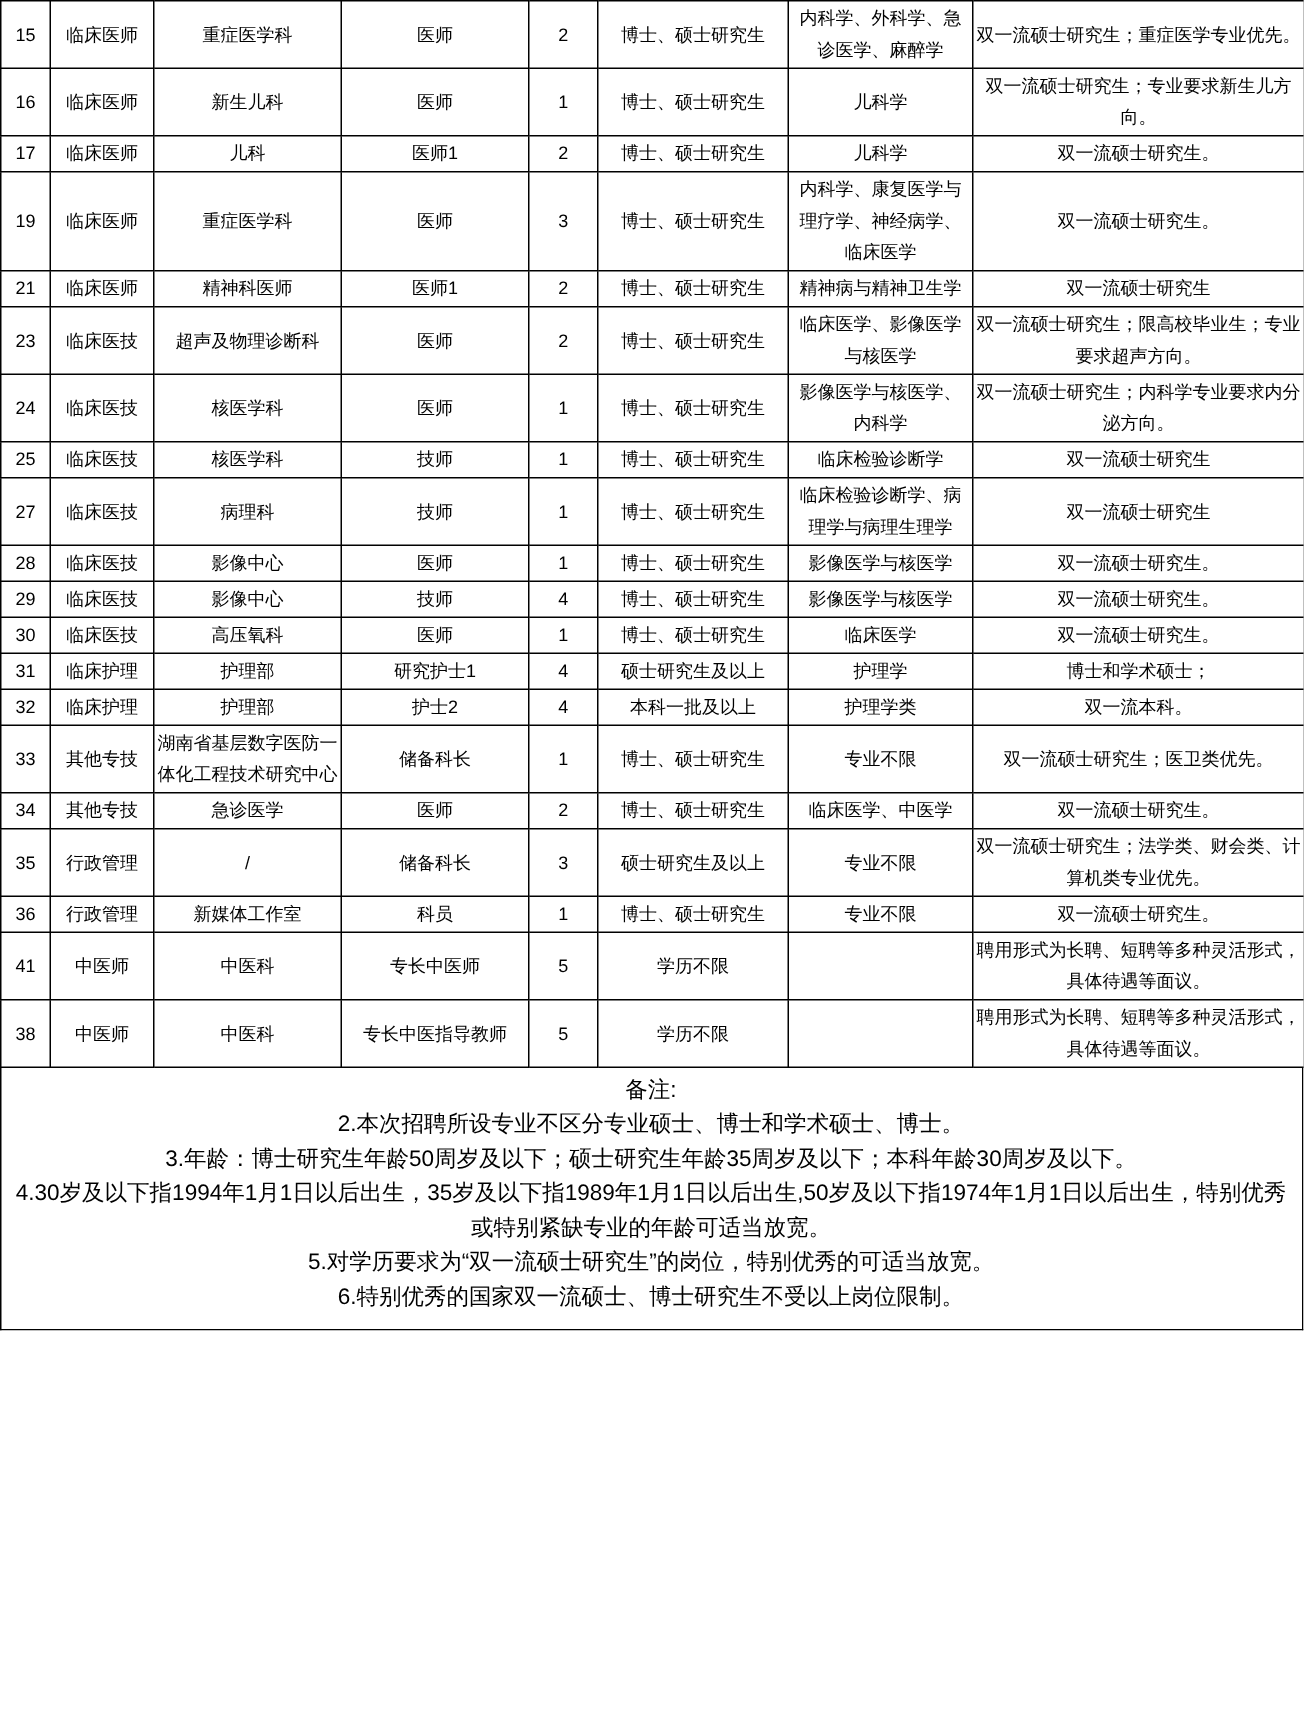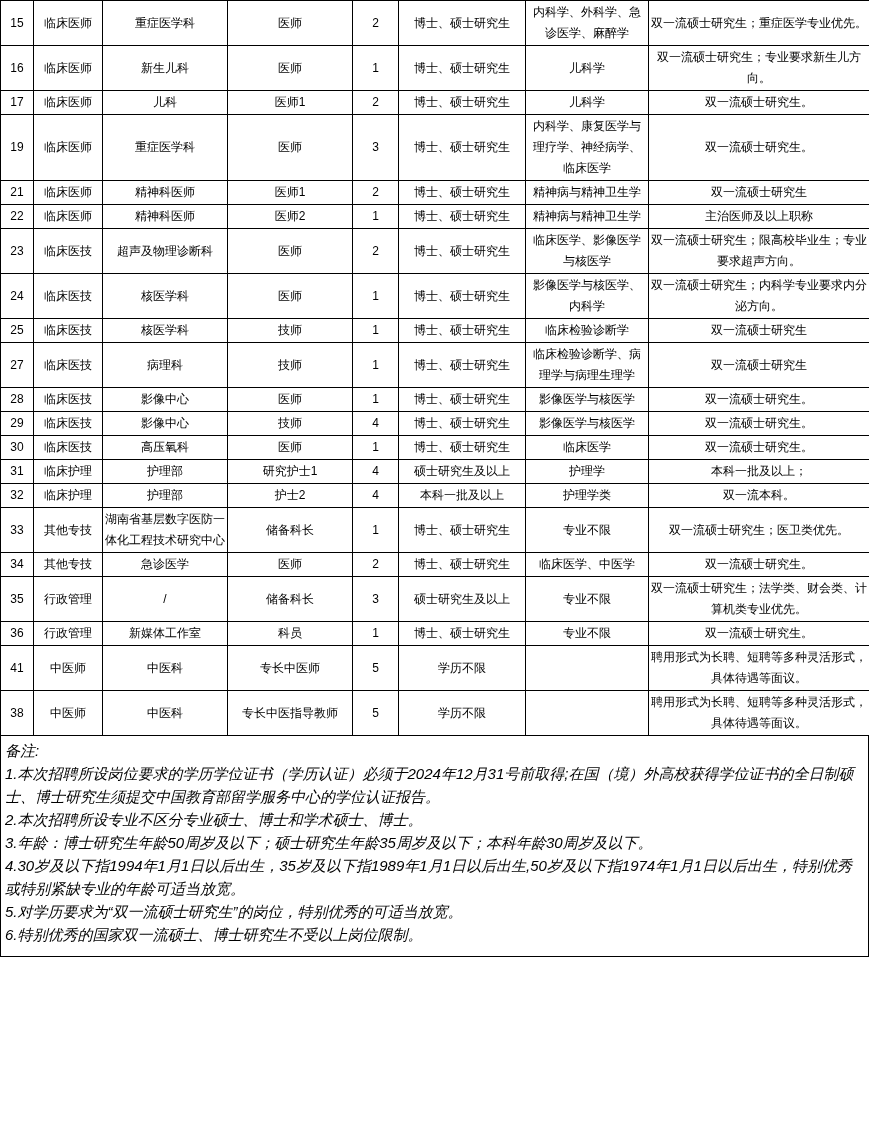--- a/index.html
+++ b/index.html
@@ -33,24 +33,23 @@
     box-sizing: border-box;
     border: 1px solid #000000;
     border-top: none;
     padding: 3px 5px 10px 4px;
     font-size: 15px;
     line-height: 23px;
   }
   .notes p {
     margin: 0;
     padding: 0;
-    text-align: left;
+    text-align: center;
     word-break: break-all;
     overflow-wrap: break-word;
-    font-style: italic;
   }
 </style>
 </head>
 <body>
 
 <div class="page">
 
   <table class="job-table">
     <colgroup>
       <col style="width:33px">
@@ -107,30 +106,20 @@
           <td>21</td>
           <td>临床医师</td>
           <td>精神科医师</td>
           <td>医师1</td>
           <td>2</td>
           <td>博士、硕士研究生</td>
           <td>精神病与精神卫生学</td>
           <td>双一流硕士研究生</td>
         </tr>
         <tr>
-          <td>22</td>
-          <td>临床医师</td>
-          <td>精神科医师</td>
-          <td>医师2</td>
-          <td>1</td>
-          <td>博士、硕士研究生</td>
-          <td>精神病与精神卫生学</td>
-          <td>主治医师及以上职称</td>
-        </tr>
-        <tr>
           <td>23</td>
           <td>临床医技</td>
           <td>超声及物理诊断科</td>
           <td>医师</td>
           <td>2</td>
           <td>博士、硕士研究生</td>
           <td>临床医学、影像医学与核医学</td>
           <td>双一流硕士研究生；限高校毕业生；专业要求超声方向。</td>
         </tr>
         <tr>
@@ -194,21 +183,21 @@
           <td>双一流硕士研究生。</td>
         </tr>
         <tr>
           <td>31</td>
           <td>临床护理</td>
           <td>护理部</td>
           <td>研究护士1</td>
           <td>4</td>
           <td>硕士研究生及以上</td>
           <td>护理学</td>
-          <td>本科一批及以上；</td>
+          <td>博士和学术硕士；</td>
         </tr>
         <tr>
           <td>32</td>
           <td>临床护理</td>
           <td>护理部</td>
           <td>护士2</td>
           <td>4</td>
           <td>本科一批及以上</td>
           <td>护理学类</td>
           <td>双一流本科。</td>
@@ -271,21 +260,20 @@
           <td>5</td>
           <td>学历不限</td>
           <td></td>
           <td>聘用形式为长聘、短聘等多种灵活形式，具体待遇等面议。</td>
         </tr>
       </tbody>
   </table>
 
   <div class="notes" id="notes-block">
       <p>备注:</p>
-      <p>1.本次招聘所设岗位要求的学历学位证书（学历认证）必须于2024年12月31号前取得;在国（境）外高校获得学位证书的全日制硕士、博士研究生须提交中国教育部留学服务中心的学位认证报告。</p>
       <p>2.本次招聘所设专业不区分专业硕士、博士和学术硕士、博士。</p>
       <p>3.年龄：博士研究生年龄50周岁及以下；硕士研究生年龄35周岁及以下；本科年龄30周岁及以下。</p>
       <p>4.30岁及以下指1994年1月1日以后出生，35岁及以下指1989年1月1日以后出生,50岁及以下指1974年1月1日以后出生，特别优秀或特别紧缺专业的年龄可适当放宽。</p>
       <p>5.对学历要求为“双一流硕士研究生”的岗位，特别优秀的可适当放宽。</p>
       <p>6.特别优秀的国家双一流硕士、博士研究生不受以上岗位限制。</p>
     </div>
 
 </div>
 
 </body></html>

